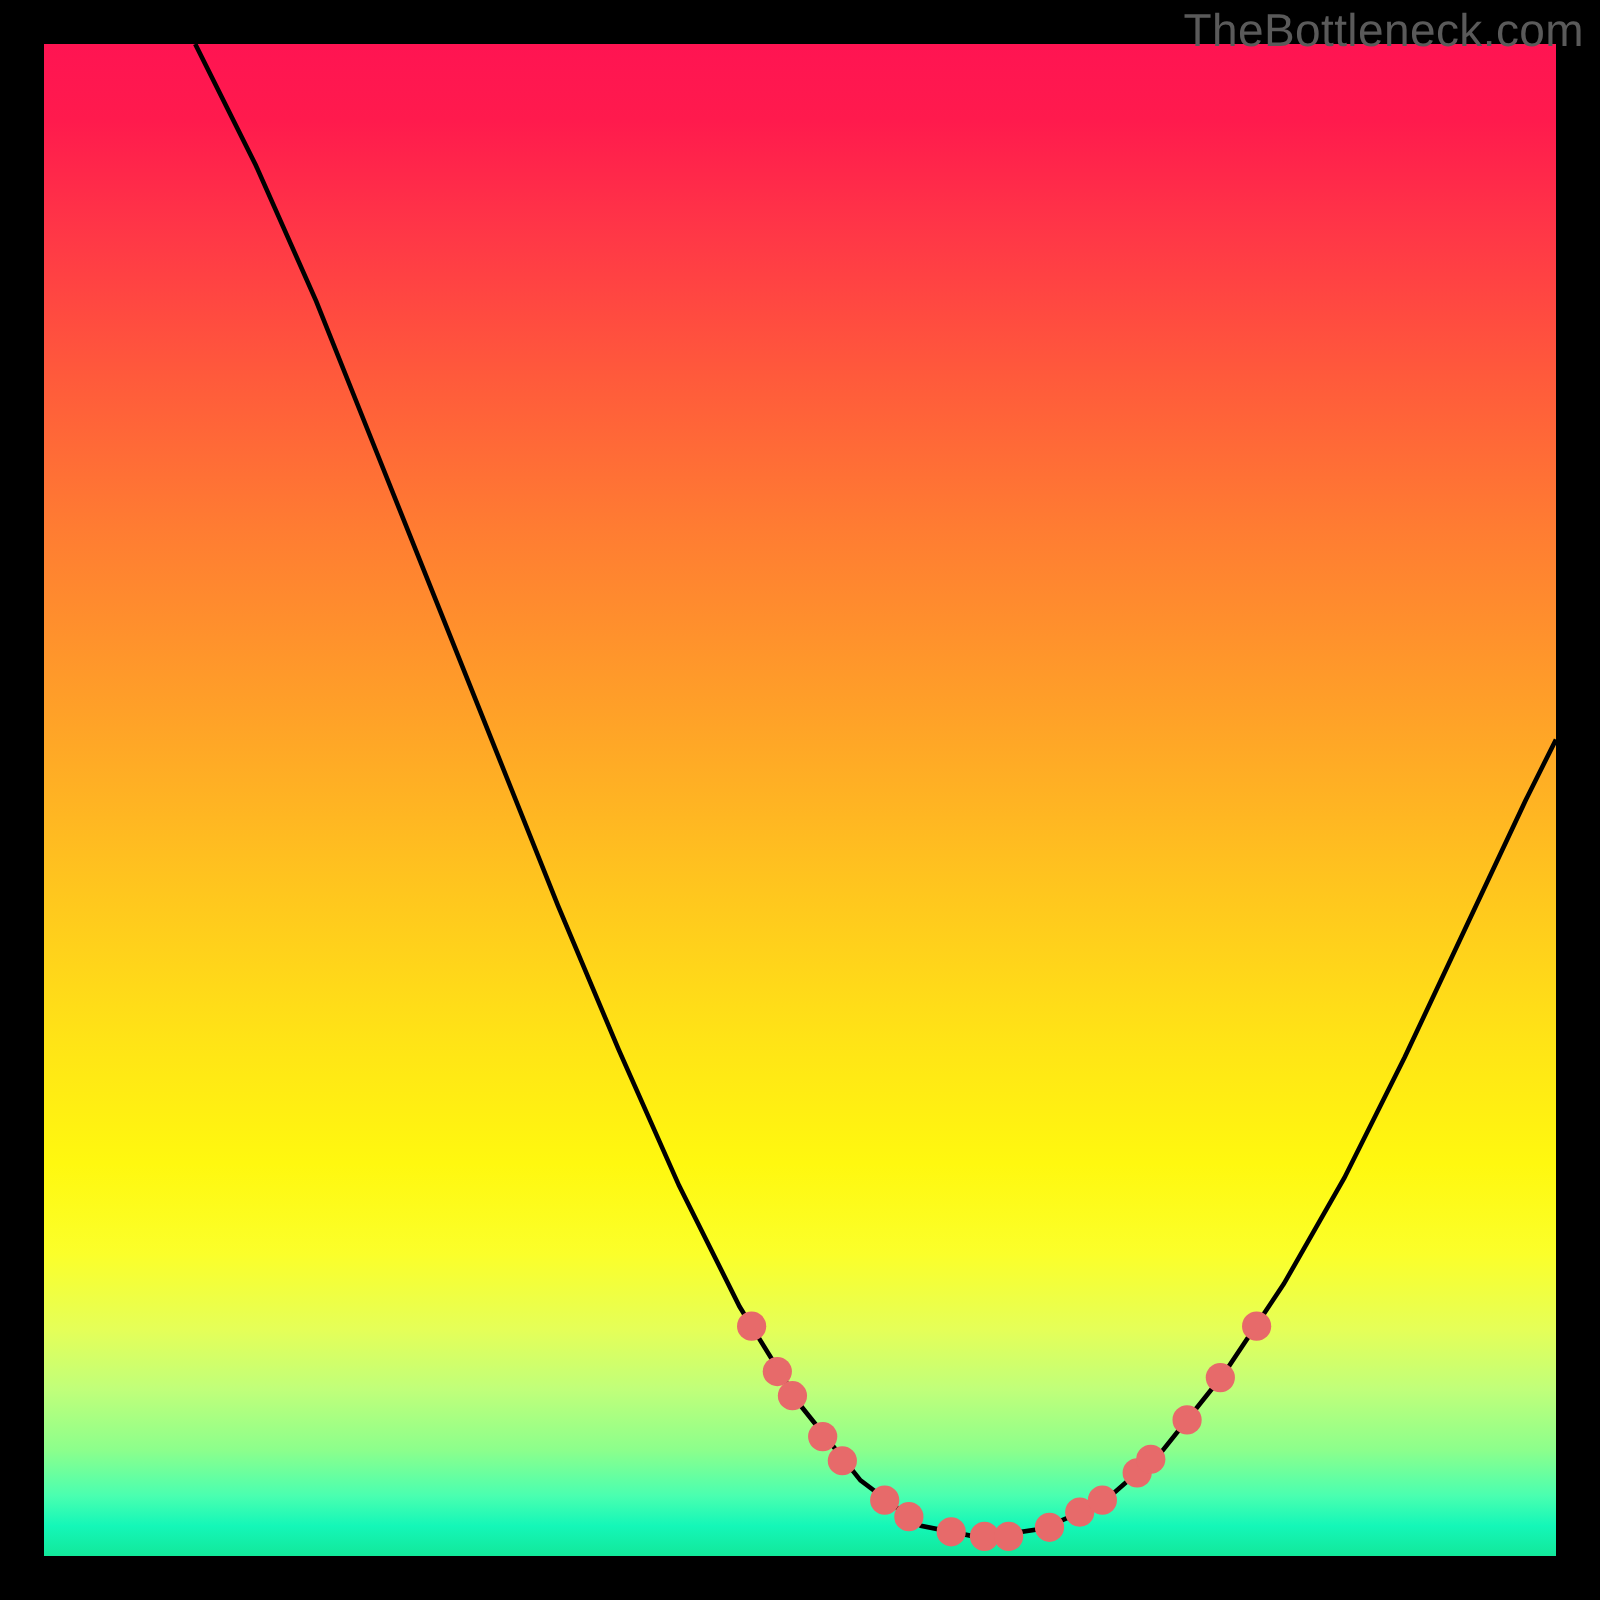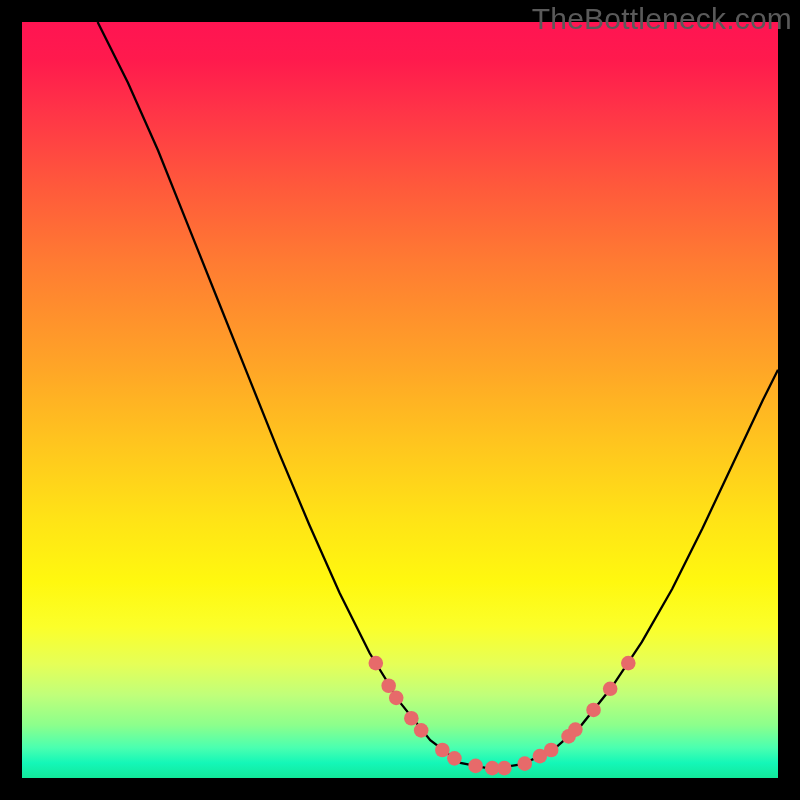--- a/index.html
+++ b/index.html
@@ -40,21 +40,21 @@
       #4affb0 96%,
       #14f7b8 98%,
       #12e89a 100%
     );
   }
   .watermark {
     position: absolute;
     top: 2px;
     right: 8px;
     color: #5a5a5a;
-    font-size: 30px;
+    font-size: 23px;
     font-weight: 400;
     letter-spacing: 0.2px;
   }
   svg.curve {
     position: absolute;
     left: 0;
     top: 0;
     width: 756px;
     height: 756px;
   }

